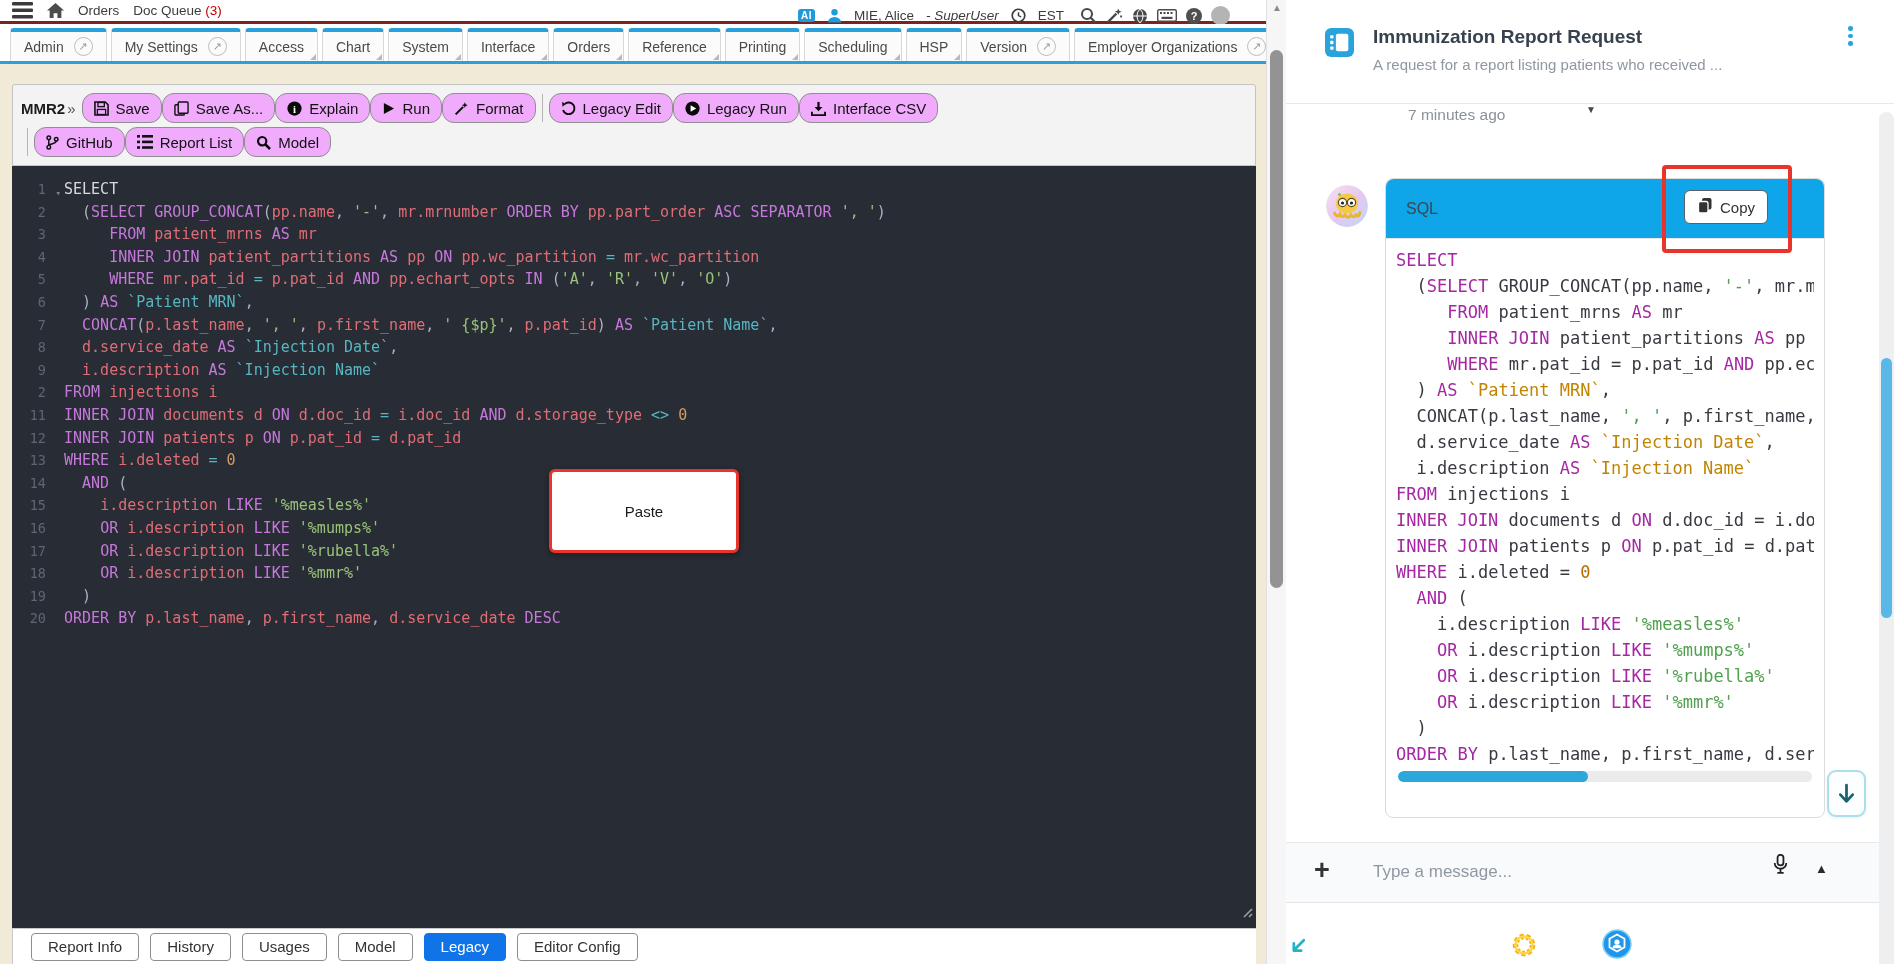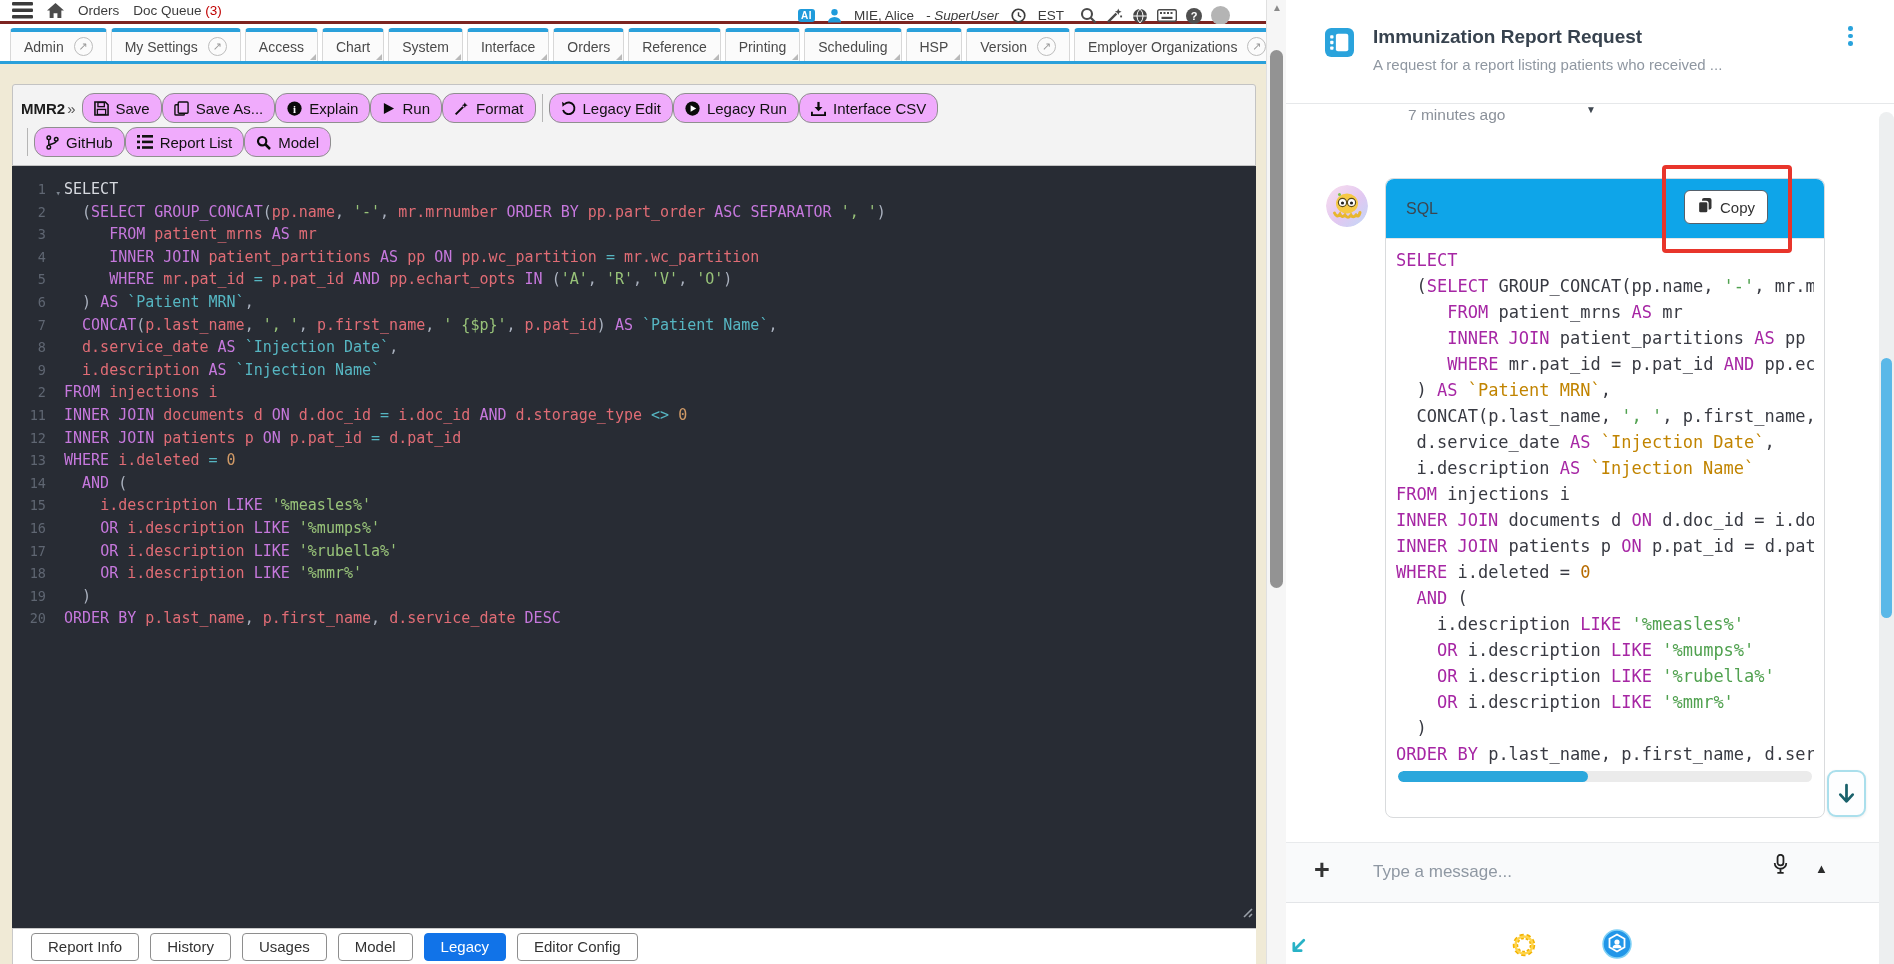--- a/index.html
+++ b/index.html
@@ -402,20 +402,23 @@
       <div class="cl"><span class="ln">13</span><span class="code-text"><span class="tk-k">WHERE</span><span class="tk-p"> </span><span class="tk-i">i.deleted</span><span class="tk-p"> </span><span class="tk-o">=</span><span class="tk-p"> </span><span class="tk-n">0</span></span></div>
       <div class="cl"><span class="ln">14</span><span class="code-text"><span class="tk-p">  </span><span class="tk-k">AND</span><span class="tk-p"> (</span></span></div>
       <div class="cl"><span class="ln">15</span><span class="code-text"><span class="tk-p">    </span><span class="tk-i">i.description</span><span class="tk-p"> </span><span class="tk-k">LIKE</span><span class="tk-p"> </span><span class="tk-s">'%measles%'</span></span></div>
       <div class="cl"><span class="ln">16</span><span class="code-text"><span class="tk-p">    </span><span class="tk-k">OR</span><span class="tk-p"> </span><span class="tk-i">i.description</span><span class="tk-p"> </span><span class="tk-k">LIKE</span><span class="tk-p"> </span><span class="tk-s">'%mumps%'</span></span></div>
       <div class="cl"><span class="ln">17</span><span class="code-text"><span class="tk-p">    </span><span class="tk-k">OR</span><span class="tk-p"> </span><span class="tk-i">i.description</span><span class="tk-p"> </span><span class="tk-k">LIKE</span><span class="tk-p"> </span><span class="tk-s">'%rubella%'</span></span></div>
       <div class="cl"><span class="ln">18</span><span class="code-text"><span class="tk-p">    </span><span class="tk-k">OR</span><span class="tk-p"> </span><span class="tk-i">i.description</span><span class="tk-p"> </span><span class="tk-k">LIKE</span><span class="tk-p"> </span><span class="tk-s">'%mmr%'</span></span></div>
       <div class="cl"><span class="ln">19</span><span class="code-text"><span class="tk-p">  )</span></span></div>
       <div class="cl"><span class="ln">20</span><span class="code-text"><span class="tk-k">ORDER BY</span><span class="tk-p"> </span><span class="tk-i">p.last_name</span><span class="tk-p">, </span><span class="tk-i">p.first_name</span><span class="tk-p">, </span><span class="tk-i">d.service_date</span><span class="tk-p"> </span><span class="tk-k">DESC</span></span></div>
     </div>
 
+  <div class="paste-menu">
+    <span>Paste</span>
+  </div>
 
   <div class="bottom-tabs" id="bottom-tabs">
       <button class="btab">Report Info</button>
       <button class="btab">History</button>
       <button class="btab">Usages</button>
       <button class="btab">Model</button>
       <button class="btab active">Legacy</button>
       <button class="btab">Editor Config</button>
     </div>
 </div>

